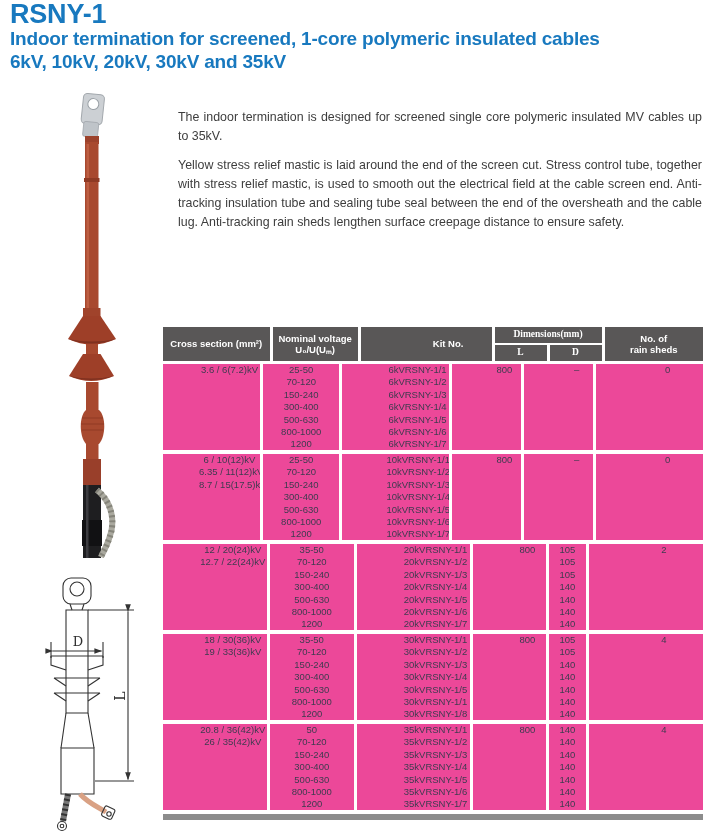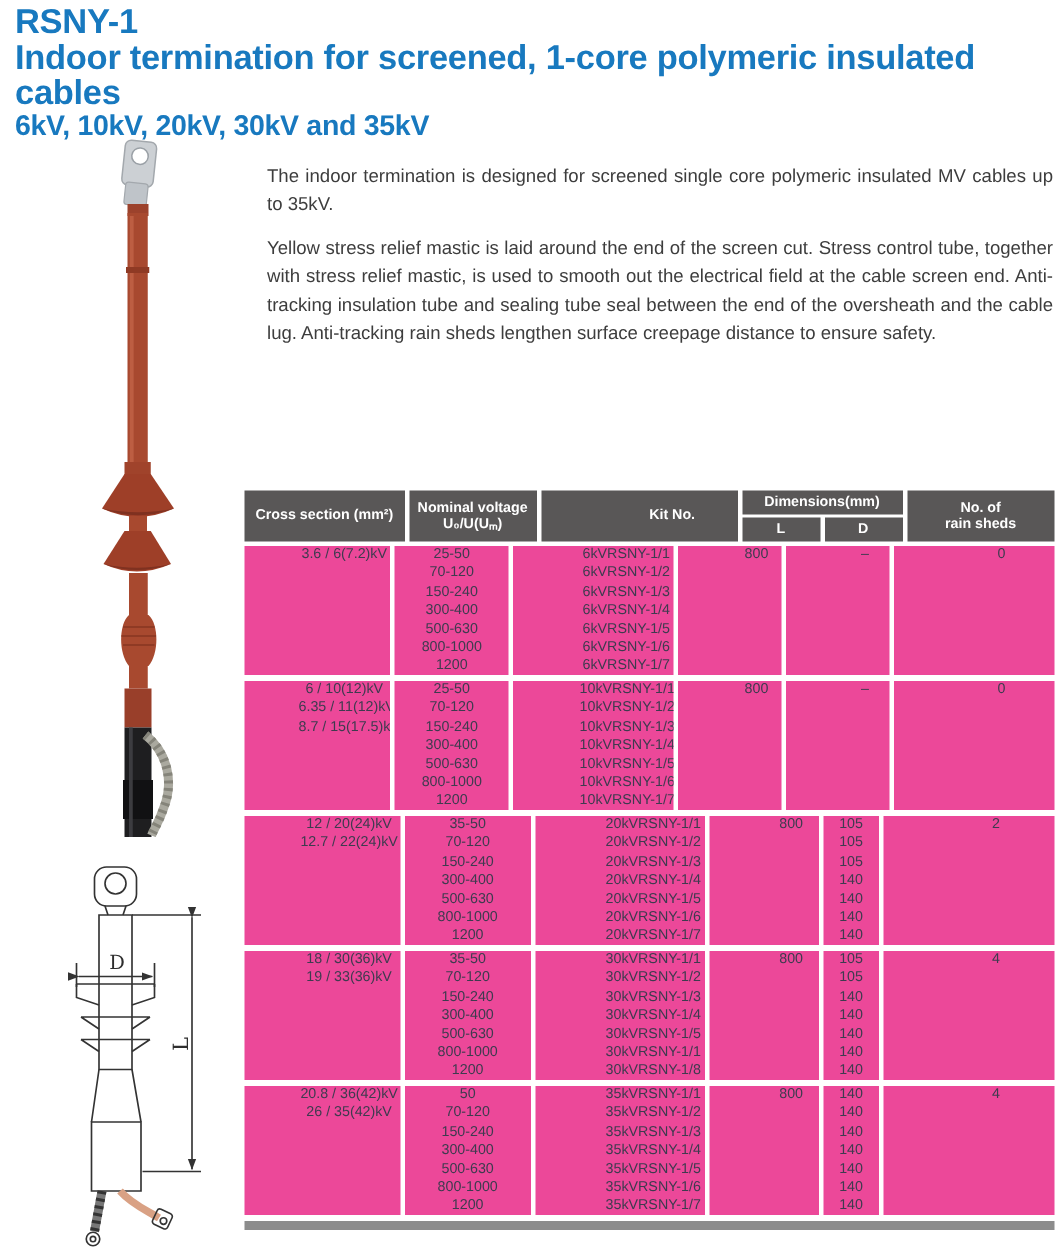--- a/index.html
+++ b/index.html
@@ -1,38 +1,38 @@
 <!DOCTYPE html>
 <html><head>
 <meta charset="utf-8">
 <style>
   html,body{margin:0;padding:0;background:#fff;}
   #page{position:relative;width:706px;height:840px;background:#fff;overflow:hidden;
         font-family:"Liberation Sans", sans-serif;}
 
   
   .title-wrap{position:absolute;left:10px;top:2px;color:#1879bf;font-weight:bold;letter-spacing:-0.2px;}
-  .title-line1{font-size:23px;line-height:25px;}
-  .title-line2{font-size:23px;line-height:23px;}
+  .title-line1{font-size:27px;line-height:25px;}
+  .title-line2{font-size:19px;line-height:23px;}
   .title-line3{font-size:19px;line-height:23px;}
 
   
   .intro{position:absolute;left:178px;top:108px;width:524px;color:#3d3d3d;
          font-size:12.4px;line-height:19px;text-align:justify;}
   .intro p{margin:0 0 10px 0;}
 
   
   .tbl{position:absolute;left:163px;top:327px;width:540px;font-size:9.5px;}
   .hrow{display:flex;gap:3px;}
   .hcell{background:#595757;color:#fff;font-weight:bold;display:flex;flex-direction:column;
          align-items:center;justify-content:center;text-align:center;line-height:11.5px;}
   .h-full{height:34px;}
   .w-volt{width:95px;}  .w-cross{width:119px;} .w-kit{width:97px;padding-left:44px;}
   .w-l{width:52px;}     .w-d{width:52px;}      .w-sheds{width:110px;}
-  .dims-group{width:107px;display:flex;flex-direction:column;gap:2px;}
+  .dims-group{width:107px;display:flex;flex-direction:column;gap:2px;font-family:Liberation Serif, serif;}
   .dims-top{height:16px;}
   .dims-sub{display:flex;gap:3px;}
   .dims-sub .hcell{height:16px;}
 
   .tbody{margin-top:3px;}
   .block{display:flex;gap:3px;margin-bottom:4px;}
   .bcell{background:#ec4899;color:#3e3b4f;text-align:center;height:86px;overflow:hidden;}
   .vcenter{display:flex;flex-direction:column;justify-content:flex-start;padding-left:36px;}
   .line{line-height:12.4px;white-space:nowrap;}
   .tbl-bottom{height:6px;background:#8c8c8c;margin-top:0px;}

